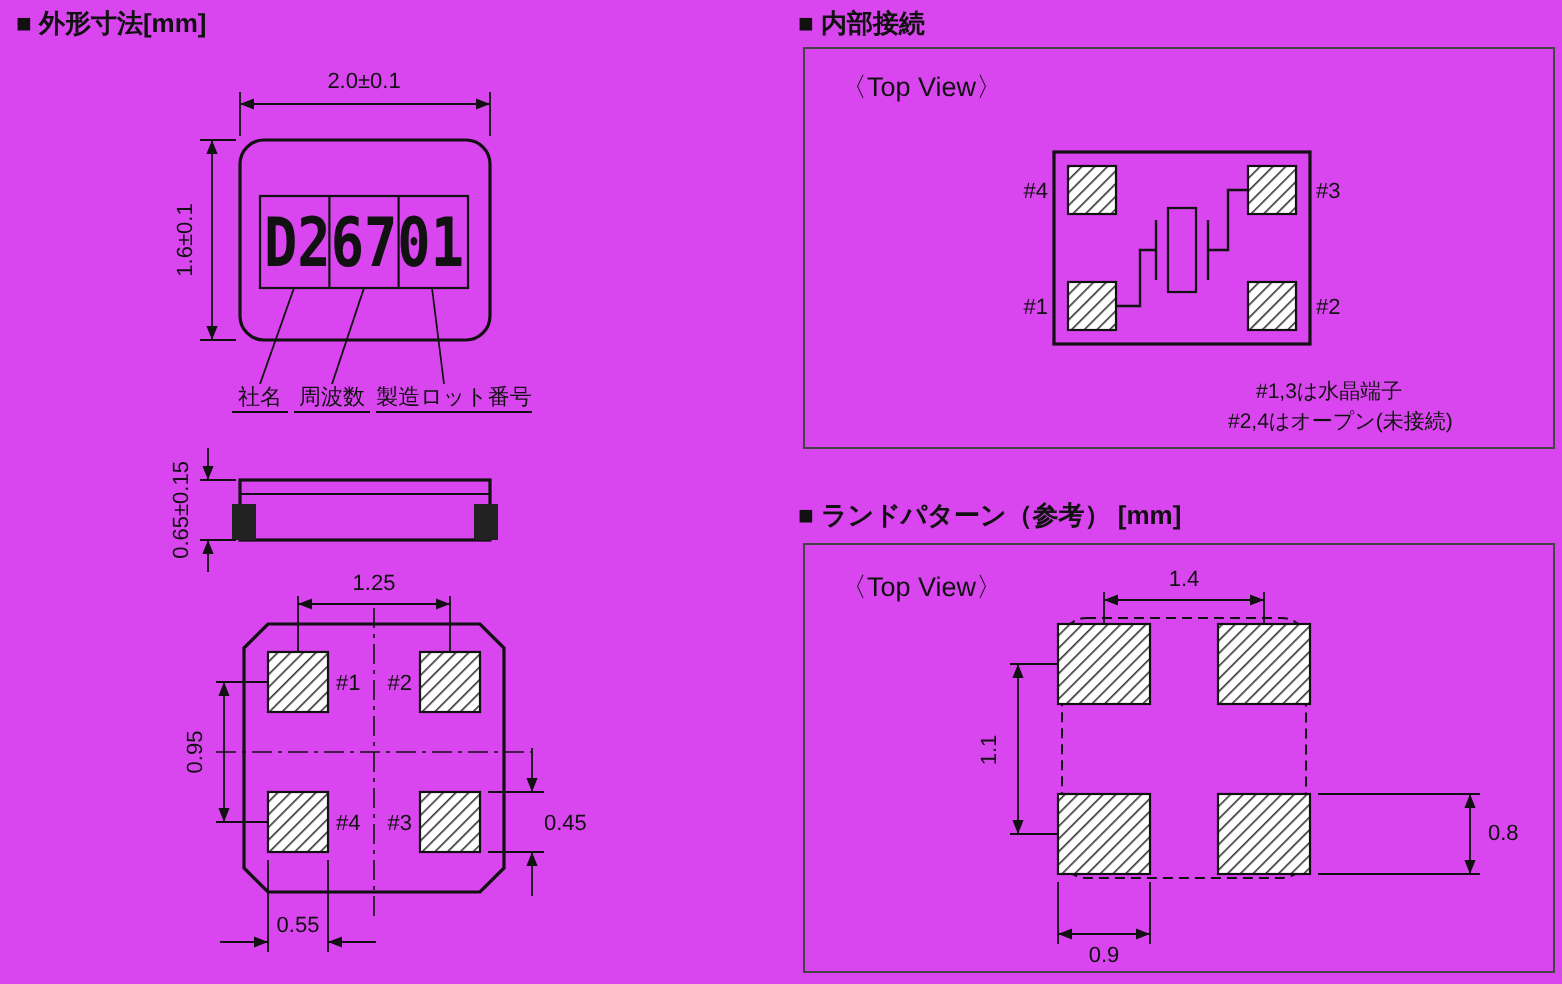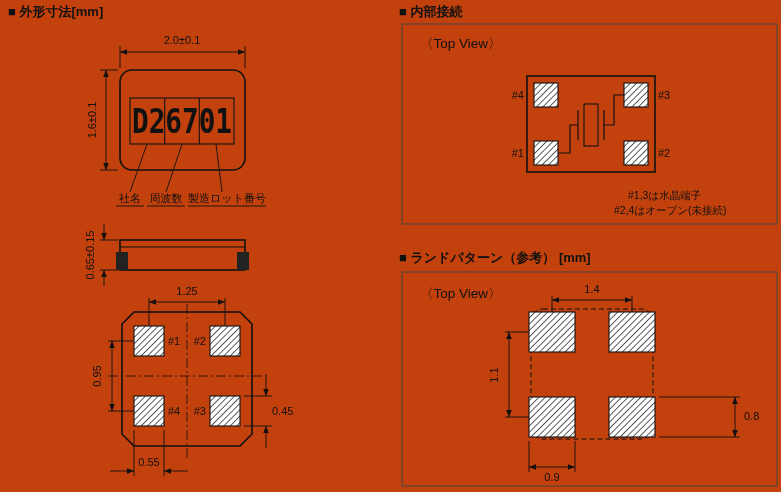--- a/index.html
+++ b/index.html
@@ -1,16 +1,16 @@
 <!DOCTYPE html>
 <html><head>
 <meta charset="utf-8">
 <style>
   html,body{margin:0;padding:0;background:#fff;}
-  #stage{position:relative;width:781px;height:492px;background:#c2410c;overflow:hidden;}
+  #stage{position:relative;width:781px;height:492px;background:#d946ef;overflow:hidden;}
   svg text{font-family:"Liberation Sans","DejaVu Sans",sans-serif;fill:#111;}
   .hd{font-size:13px;font-weight:bold;}
   .view{font-size:13.5px;}
   .dimt{font-size:11px;}
   .lbl{font-size:11px;}
   .pin{font-size:11px;}
   .note{font-size:10.5px;}
   .mark{font-family:"DejaVu Sans Mono","Liberation Mono",monospace;font-size:34px;font-weight:bold;}
   .part{fill:none;stroke:#111;stroke-width:1.6;}
   .thin{fill:none;stroke:#111;stroke-width:1.1;}

